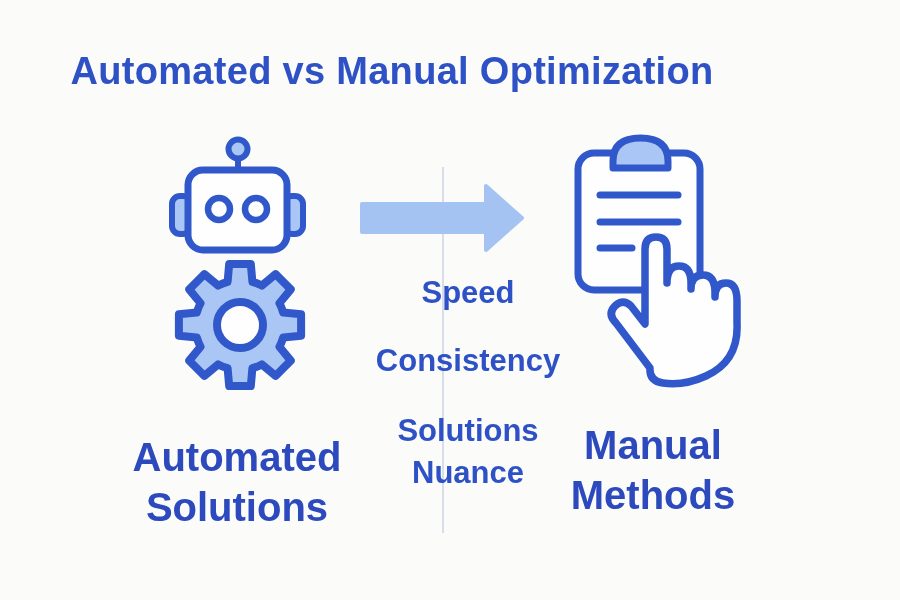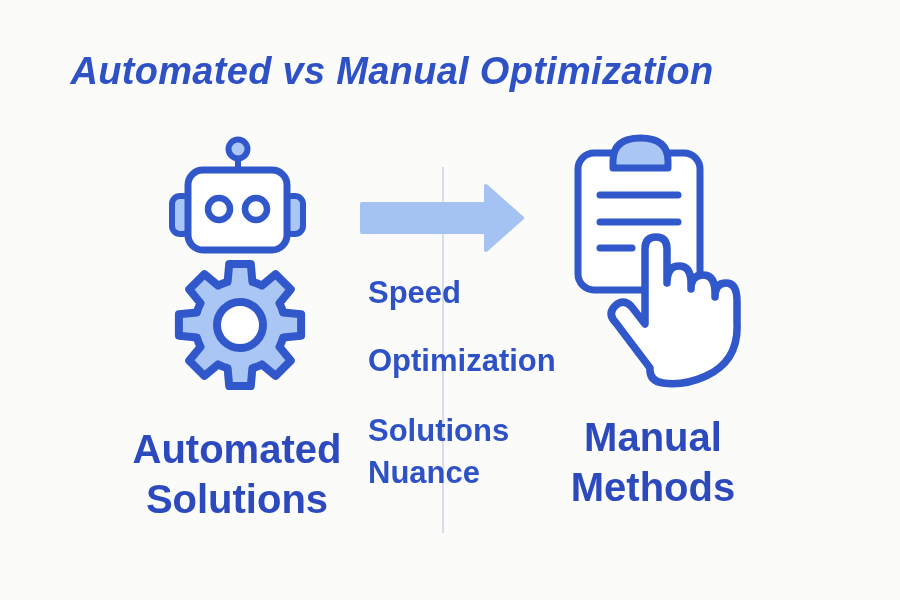--- a/index.html
+++ b/index.html
@@ -19,49 +19,48 @@
     background:var(--bg);
     position:relative;
     overflow:hidden;
   }
   .stage{position:absolute;inset:0;width:900px;height:600px;}
   .title{
     position:absolute;top:50px;left:0;width:784px;
     text-align:center;
     font-size:38px;font-weight:700;letter-spacing:.3px;
     color:var(--title_text);
-    font-style:italic;
   }
   .divider{
     position:absolute;left:442px;top:167px;width:2px;height:366px;
     background:var(--divider);
   }
   .icon{position:absolute;}
   .icon-robot{left:150px;top:125px;}
   .icon-gear{left:165px;top:250px;}
   .icon-arrow{left:355px;top:180px;}
   .icon-clipboard{left:560px;top:125px;}
   .stroke{stroke:var(--icon_stroke);fill:none;stroke-linecap:round;stroke-linejoin:round;}
   .fill-light{fill:var(--icon_fill_light);}
   .fill-white{fill:#fefefe;}
   .benefits{
     position:absolute;left:368px;top:272px;width:210px;
   }
   .benefit{
     position:absolute;left:0;
     font-size:31px;font-weight:700;color:var(--benefit_text);
-    line-height:42px;width:200px;
+    line-height:42px;width:200px;text-align:center;
   }
   .benefit-0{top:0px;}
   .benefit-1{top:68px;}
   .benefit-2{top:138px;}
   .big-label{
     position:absolute;
     font-size:40px;font-weight:700;color:var(--label_text);
-    text-align:center;line-height:50px;
+    text-align:center;line-height:50px;margin-top:8px;
   }
   .label-left{left:97px;top:424px;width:280px;}
   .label-right{left:543px;top:412px;width:220px;}
 </style>
 </head>
 <body>
 
 <div class="stage">
 
   <div class="title">Automated vs Manual Optimization</div>
@@ -107,20 +106,20 @@
          L107,158 Q107,141 119,141 Q131,141 131,158
          L131,164 Q131,150 143,150 Q155,150 155,168
          L155,172 Q155,158 166,158 Q177,158 177,176
          L177,198 Q179,236 146,251 Q124,261 103,258
          Q89,256 90,243 L56,198 Q47,189 55,181
          Q63,173 71,181 L85,199 Z"></path>
   </svg>
 
   <div class="benefits">
     <div class="benefit benefit-0">Speed</div>
-    <div class="benefit benefit-1">Optimization</div>
+    <div class="benefit benefit-1">Consistency</div>
     <div class="benefit benefit-2">Solutions Nuance</div>
   </div>
 
   <div class="big-label label-left">Automated Solutions</div>
   <div class="big-label label-right">Manual Methods</div>
 
 </div>
 
 </body></html>

